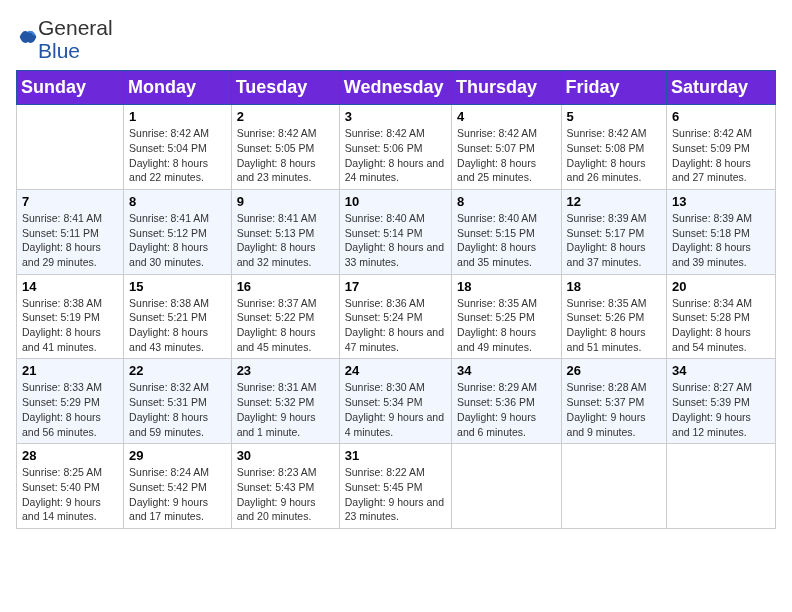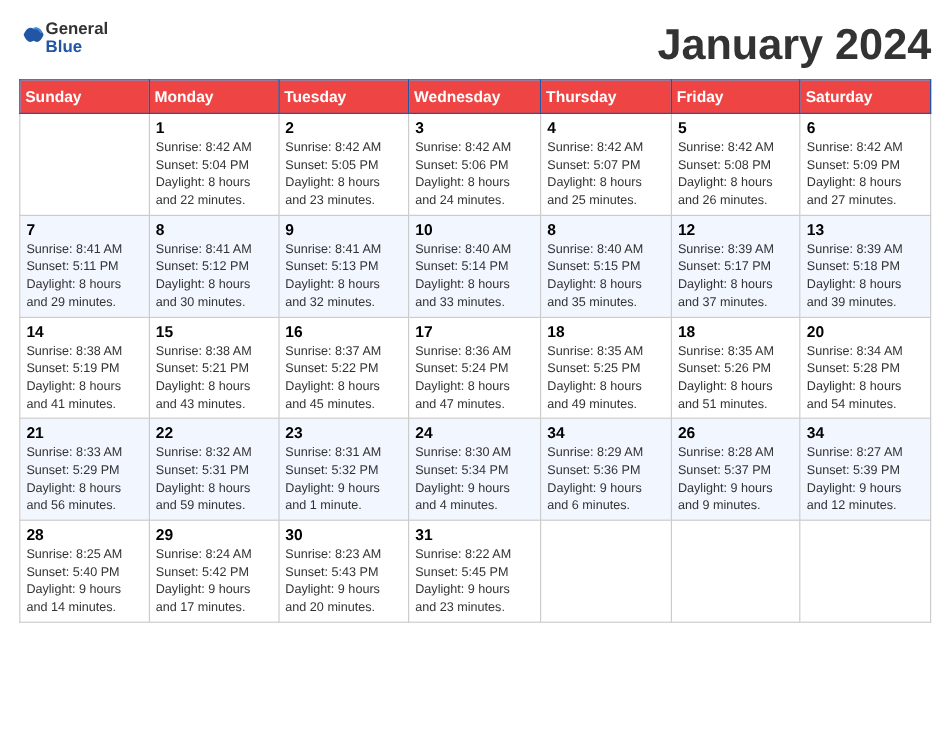--- a/index.html
+++ b/index.html
@@ -14,22 +14,22 @@
       display: flex;
       justify-content: space-between;
       align-items: flex-start;
       margin-bottom: 8px;
     }
     .logo {
       display: flex;
       align-items: center;
     }
     .logo-text {
-      font-size: 14px;
-      font-weight: bold;
+      font-size: 21px;
+      font-weight: normal;
       line-height: 1.1;
     }
     .logo-general { color: #333; }
     .logo-blue { color: #2255a4; }
     .logo-icon {
       width: 20px;
       height: 20px;
       margin-left: 2px;
     }
     .title-block { text-align: right; }
@@ -41,25 +41,25 @@
     .subtitle {
       font-size: 15px;
       color: #555;
     }
     table {
       width: 100%;
       border-collapse: collapse;
       font-size: 11px;
     }
     thead tr th {
-      background-color: #ef4444;
+      background-color: #6d28d9;
       color: #fff;
       padding: 6px 4px;
       text-align: left;
-      font-size: 13px;
+      font-size: 18px;
       font-weight: bold;
       border: 1px solid #2255a4;
     }
     tbody tr td {
       border: 1px solid #ccc;
       padding: 4px 5px;
       vertical-align: top;
       width: 113px;
       min-height: 80px;
     }
@@ -94,21 +94,20 @@
         <path d="M2 12 Q6 2 12 6 Q18 2 22 12 Q18 22 12 18 Q6 22 2 12Z" fill="#2255a4"></path>
         <path d="M12 6 Q16 4 20 10" fill="none" stroke="#4488dd" stroke-width="2"></path>
       </svg>
     </div>
     <div class="logo-text">
       <span class="logo-general">General</span><br>
       <span class="logo-blue">Blue</span>
     </div>
   </div>
   <div class="title-block">
-    <div class="main-title">January 2024</div>
   </div>
 </div>
 
 <table>
   <thead>
     <tr>
     <th>Sunday</th>
         <th>Monday</th>
         <th>Tuesday</th>
         <th>Wednesday</th>

